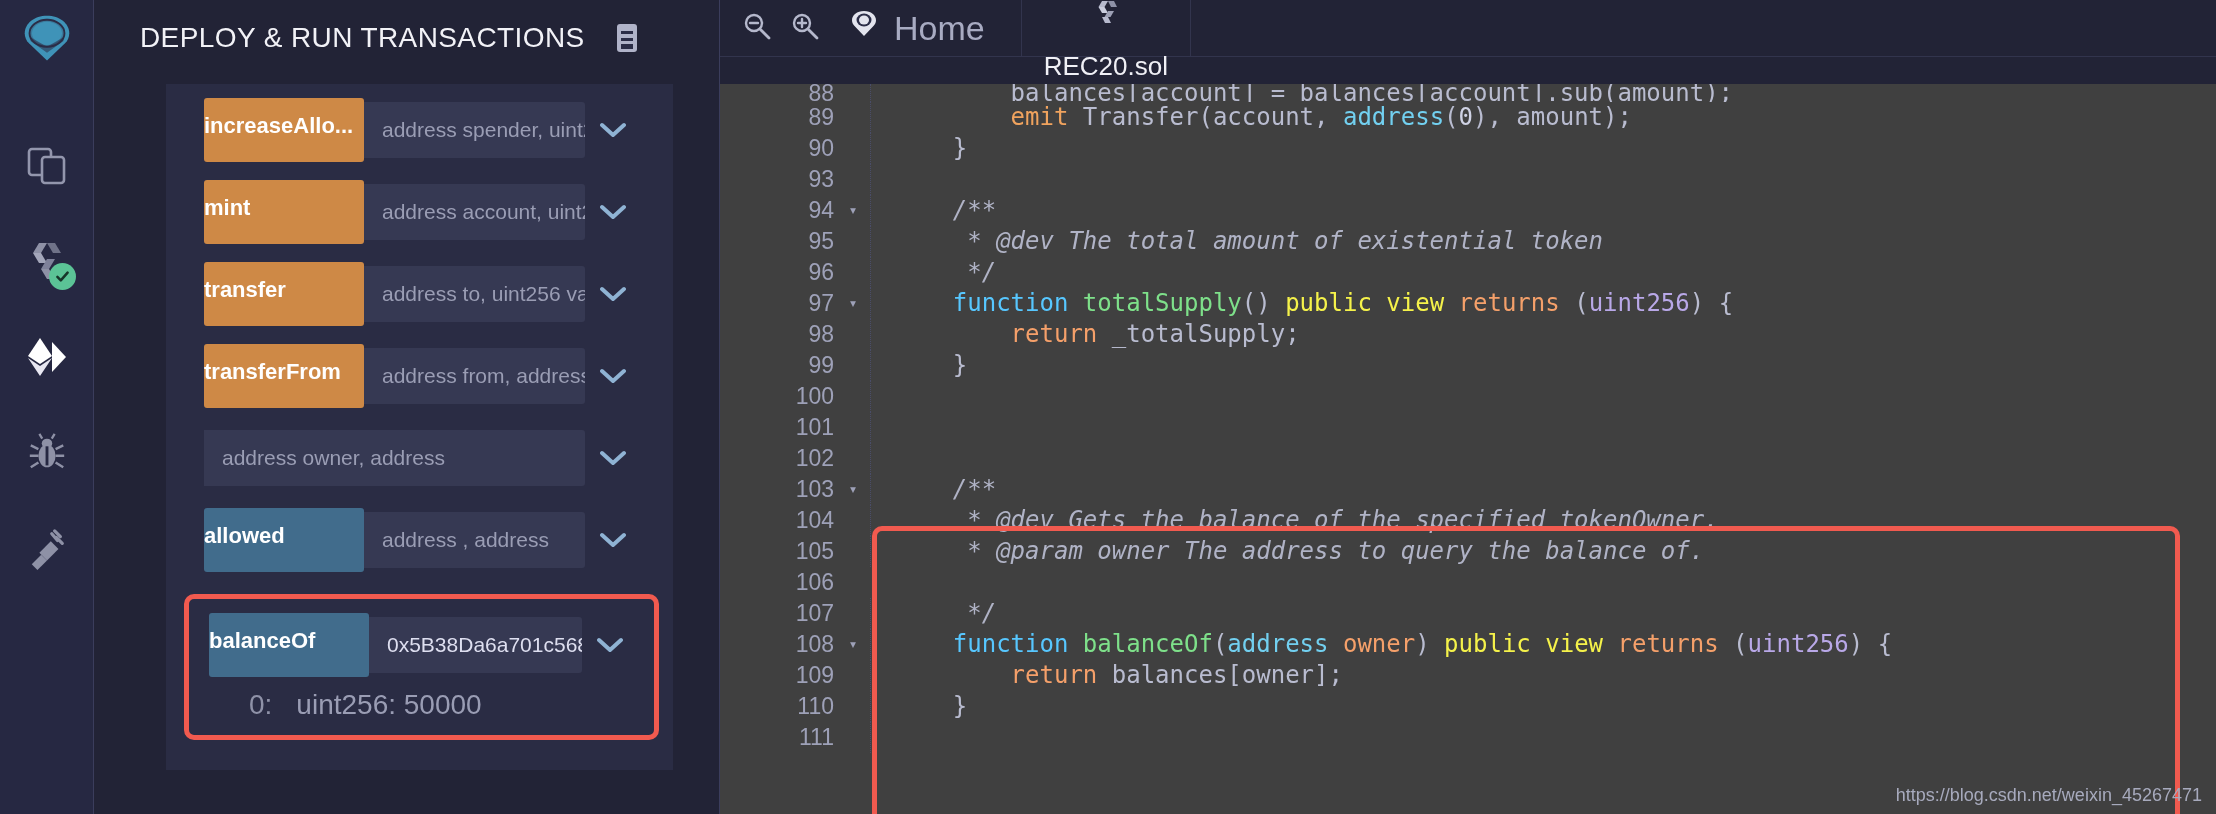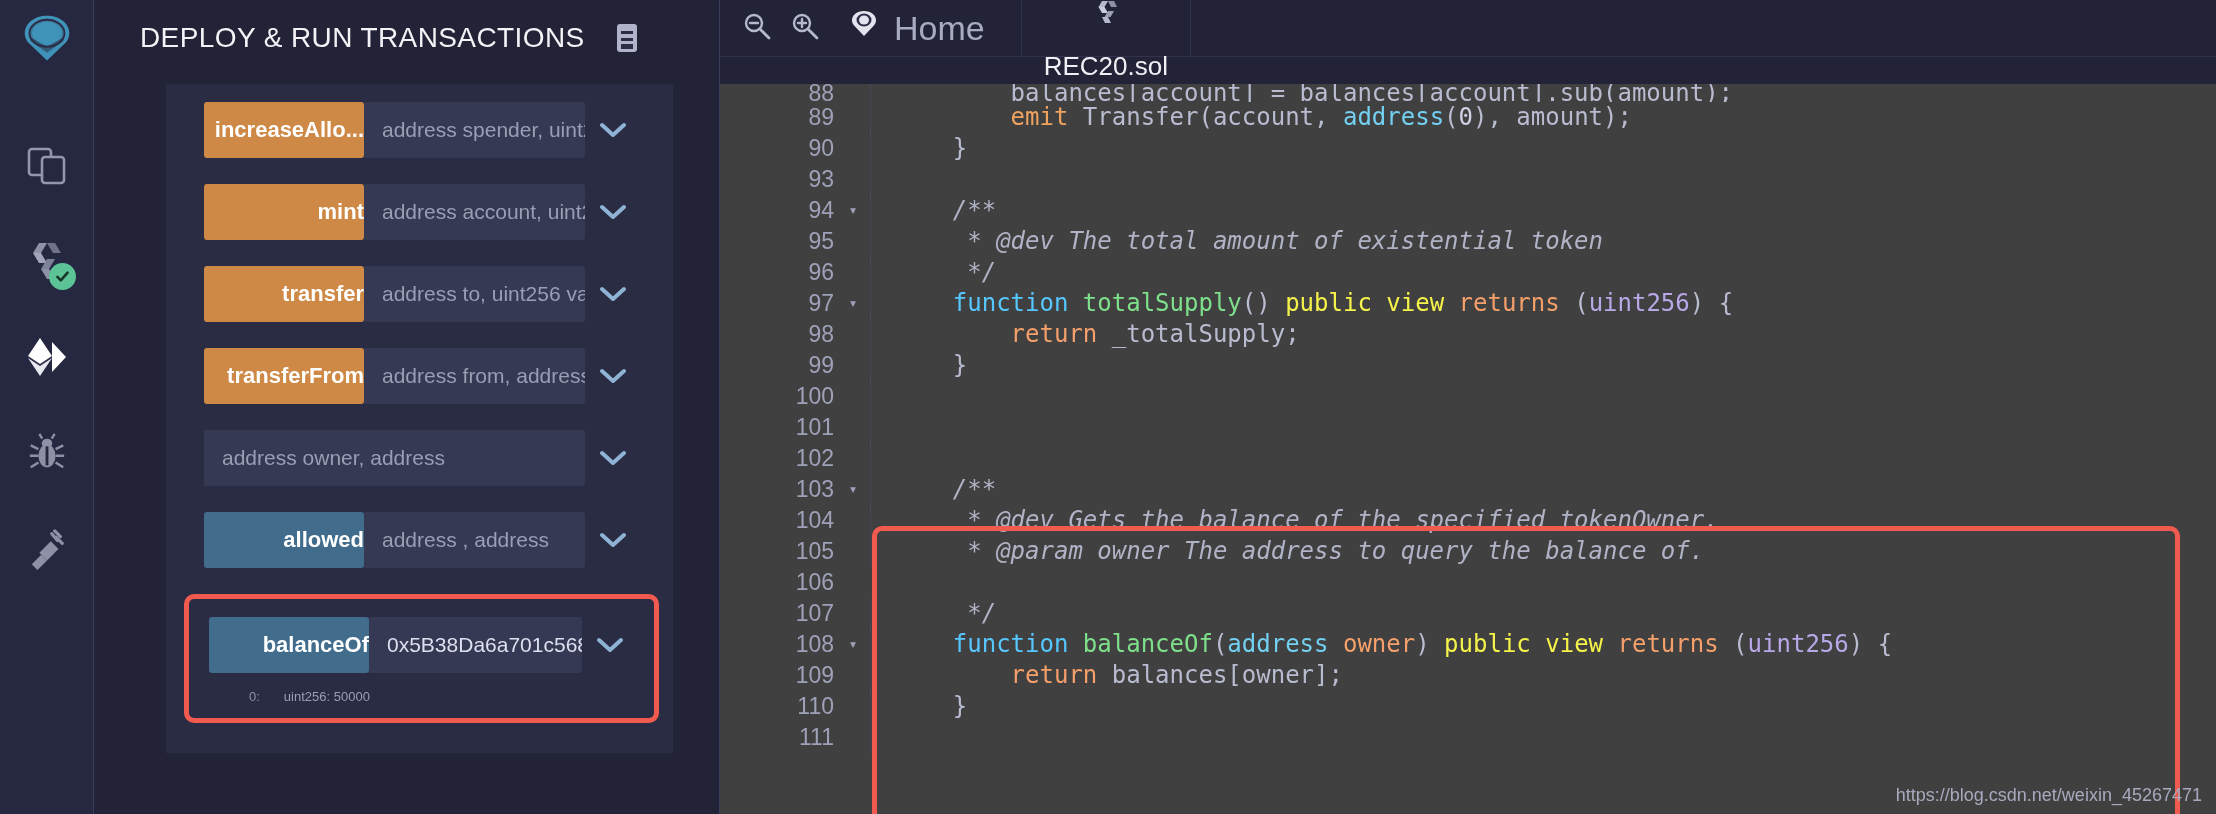--- a/index.html
+++ b/index.html
@@ -89,23 +89,23 @@
   }
   .fn-row {
     display: flex;
     align-items: center;
     margin: 0 32px 26px 38px;
     height: 56px;
   }
   .fn-btn {
     flex: 0 0 160px;
     width: 160px;
-    height: 56px;
+    height: 64px;
     line-height: 56px;
-    text-align: right;
+    text-align: left;
     font-size: 22px;
     font-weight: bold;
     color: #ffffff;
     border-radius: 3px;
     box-sizing: border-box;
     overflow: hidden;
     white-space: nowrap;
   }
   .fn-btn.orange { background: #ce8946; }
   .fn-btn.blue   { background: #416c8c; }
@@ -134,21 +134,21 @@
   
   .fn-group-hl {
     position: relative;
     margin: 0 14px 0 18px;
     border: 5px solid #f15a4f;
     border-radius: 10px;
     padding: 18px 0 14px 0;
   }
   .fn-group-hl .fn-row { margin: 0 16px 0 20px; }
   .fn-result {
-    font-size: 13px;
+    font-size: 28px;
     color: #9a9db4;
     padding: 16px 0 0 60px;
     white-space: nowrap;
   }
   .fn-result .idx { color: #8f92a8; margin-right: 24px; }
 
   
   .editor {
     flex: 1 1 auto;
     background: #222336;

